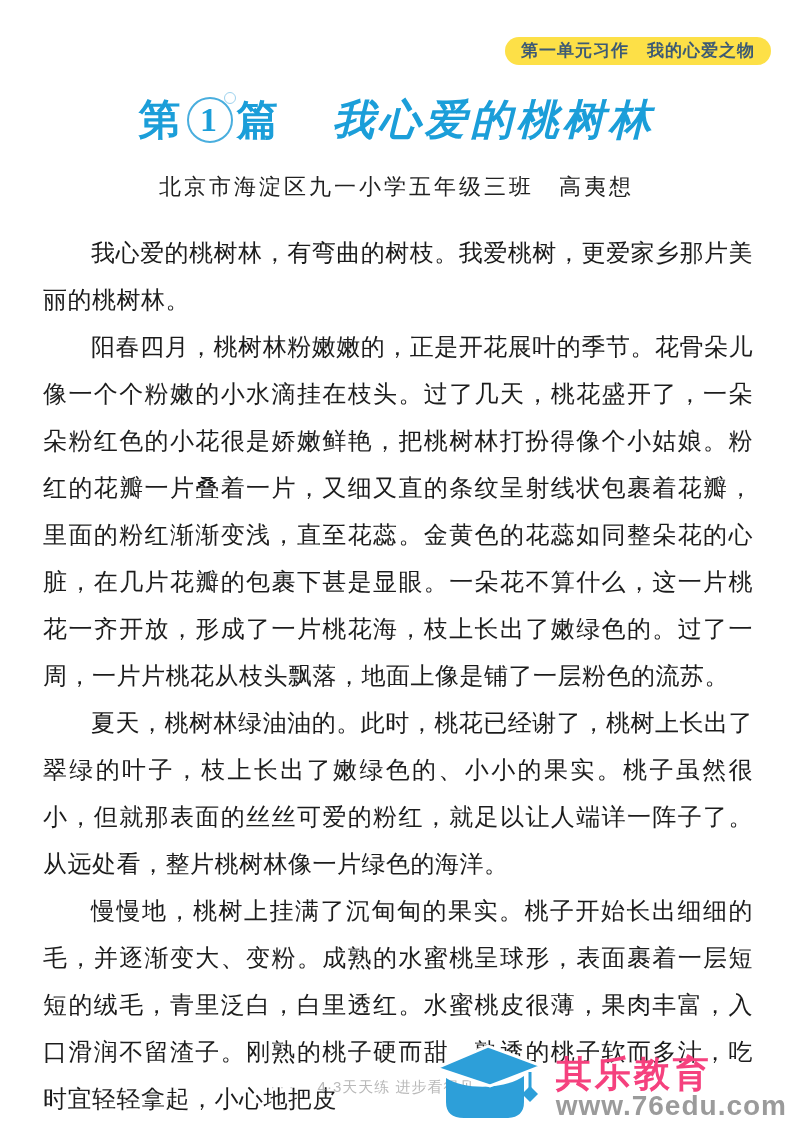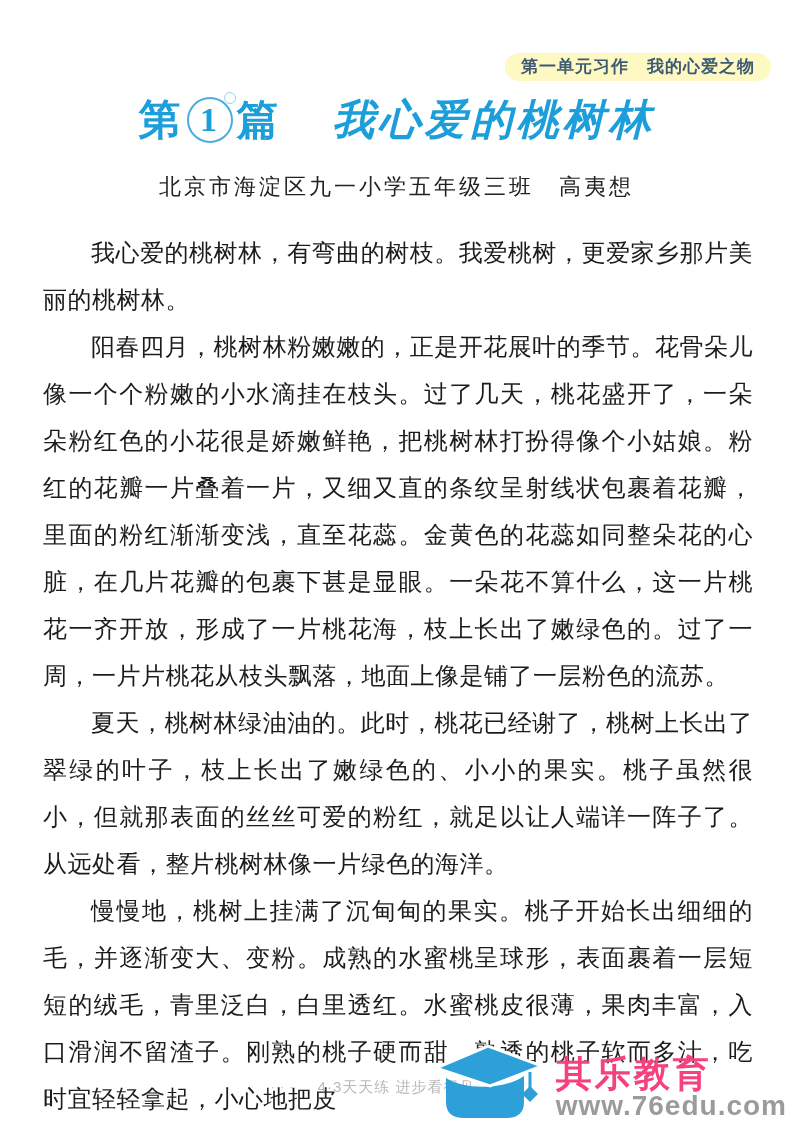--- a/index.html
+++ b/index.html
@@ -11,30 +11,29 @@
     margin: 0 auto;
     background: #ffffff;
     overflow: hidden;
     font-family: "Liberation Serif", "DejaVu Serif", serif;
   }
   
   .unit-badge {
     position: absolute;
     top: 37px;
     right: 22px;
-    background: #fef9c3;
+    background: #fde047;
     color: #3d5a74;
     border-radius: 14px;
     padding: 3px 16px 4px 16px;
     font-family: "Liberation Sans", "DejaVu Sans", sans-serif;
     font-size: 17px;
     font-weight: 600;
     letter-spacing: 1px;
     line-height: 21px;
-    margin-top: 16px;
   }
   
   .title-row {
     position: absolute;
     top: 92px;
     left: 0;
     width: 100%;
     display: flex;
     justify-content: center;
     align-items: center;

